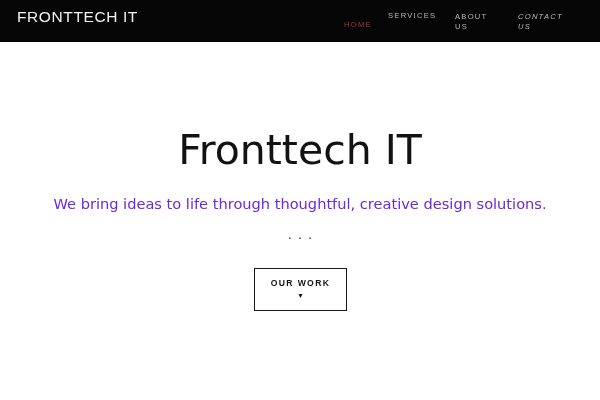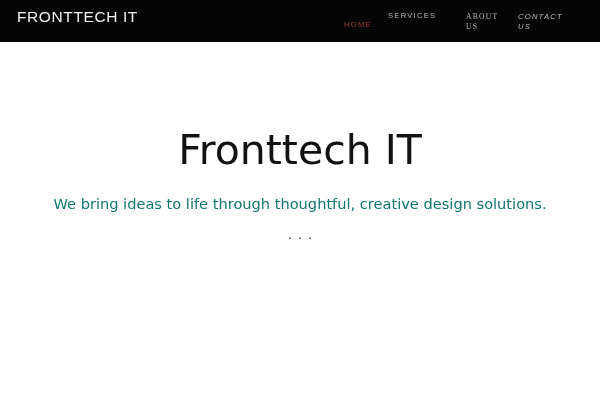--- a/index.html
+++ b/index.html
@@ -60,21 +60,21 @@
   }
 
   .nav-item.is-active {
     color: #a0372f;
   }
 
   
   .nav-home    { left: 24px;  top: 20px; }
   .nav-services{ left: 68px;  top: 11px; }
   
-  .nav-about   { left: 146px; top: 12px; font-family: Liberation Serif, serif; }
+  .nav-about   { left: 135px; top: 12px; }
   .nav-contact { left: 198px; top: 12px; font-style: italic; }
 
   .nav-line { display: block; }
 
   
   .hero {
     position: absolute;
     top: 42px;
     left: 0;
     width: 600px;
@@ -95,21 +95,21 @@
     line-height: 48px;
     letter-spacing: 0px;
   }
 
   .hero-tagline {
     position: absolute;
     top: 152px;
     left: 0;
     width: 600px;
     margin: 0;
-    color: #0f766e;
+    color: #6d28d9;
     font-family: "DejaVu Sans", "Liberation Sans", sans-serif;
     font-size: 14.6px;
     font-weight: 400;
     line-height: 20px;
   }
 
   .hero-dots {
     position: absolute;
     top: 185px;
     left: 0;
@@ -190,14 +190,18 @@
 </header>
 
 <section class="hero">
 
   <h1 class="hero-title">Fronttech IT</h1>
 
   <p class="hero-tagline">We bring ideas to life through thoughtful, creative design solutions.</p>
 
   <p class="hero-dots">...</p>
 
+  <button class="cta-button">
+    <span class="cta-label">OUR WORK</span>
+    <span class="cta-arrow">▼</span>
+  </button>
 
 </section>
 
 </body></html>

